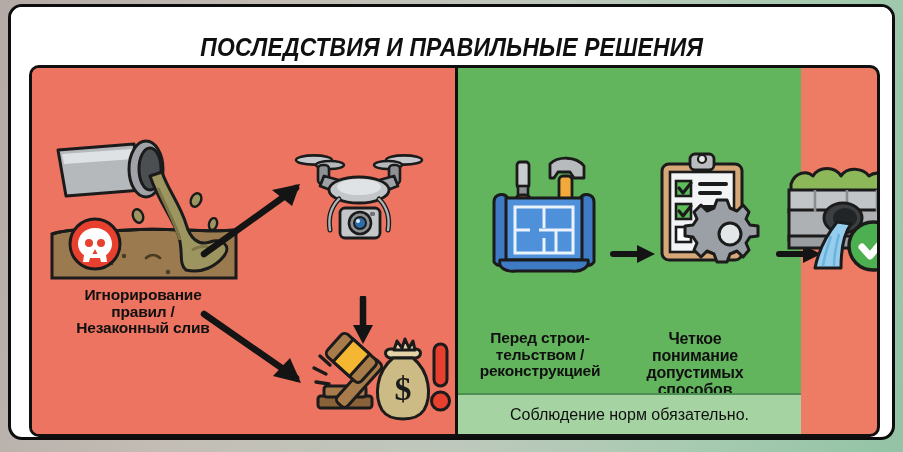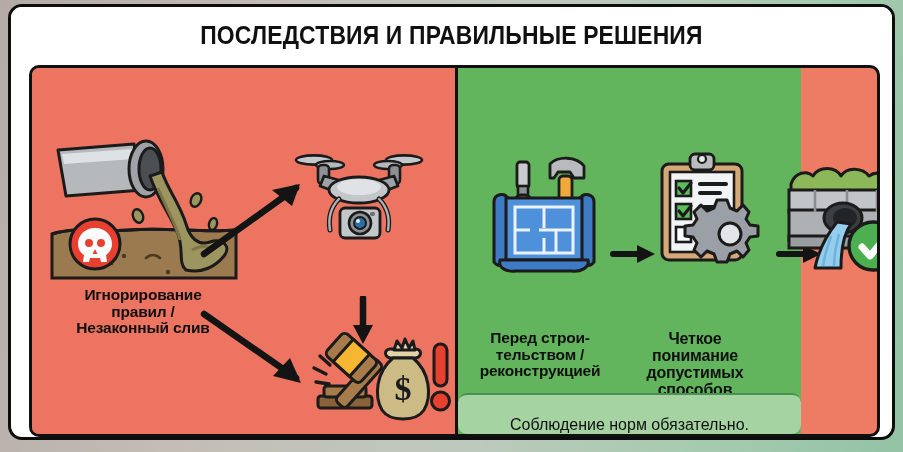--- a/index.html
+++ b/index.html
@@ -20,22 +20,23 @@
     background: #ffffff;
     border: 3px solid #0d0d0d;
     border-radius: 14px;
     overflow: hidden;
   }
 
   
   #title-bar {
     position: absolute;
     left: 0; top: 0; width: 100%; height: 56px;
-    display: flex; align-items: center; justify-content: center;
+    display: flex; align-items: flex-end; justify-content: center;
     background: #ffffff;
+    font-style: italic;
   }
   #title-text {
     font-size: 26px;
     font-weight: bold;
     color: #101010;
     letter-spacing: 0.2px;
     transform: scaleX(0.88);
     white-space: nowrap;
     font-family: "Liberation Sans", sans-serif;
   }
@@ -81,21 +82,21 @@
     letter-spacing: -0.2px;
   }
   .caption.small { font-size: 16px; text-align: center; }
 
   
   #footer-band {
     position: absolute;
     left: 0; bottom: 0; width: 100%; height: 41px;
     background: #a5d4a2;
     border-top: 2px solid #4c8f52;
-    display: flex; align-items: flex-end; justify-content: center; border-radius: 9px;
+    display: flex; align-items: center; justify-content: center;
   }
   #footer-text {
     font-size: 16px; color: #101010; font-weight: normal;
     font-family: "Liberation Sans", sans-serif;
   }
 
   .ico { position: absolute; }
   .arrow { position: absolute; }
 </style>
 </head>

